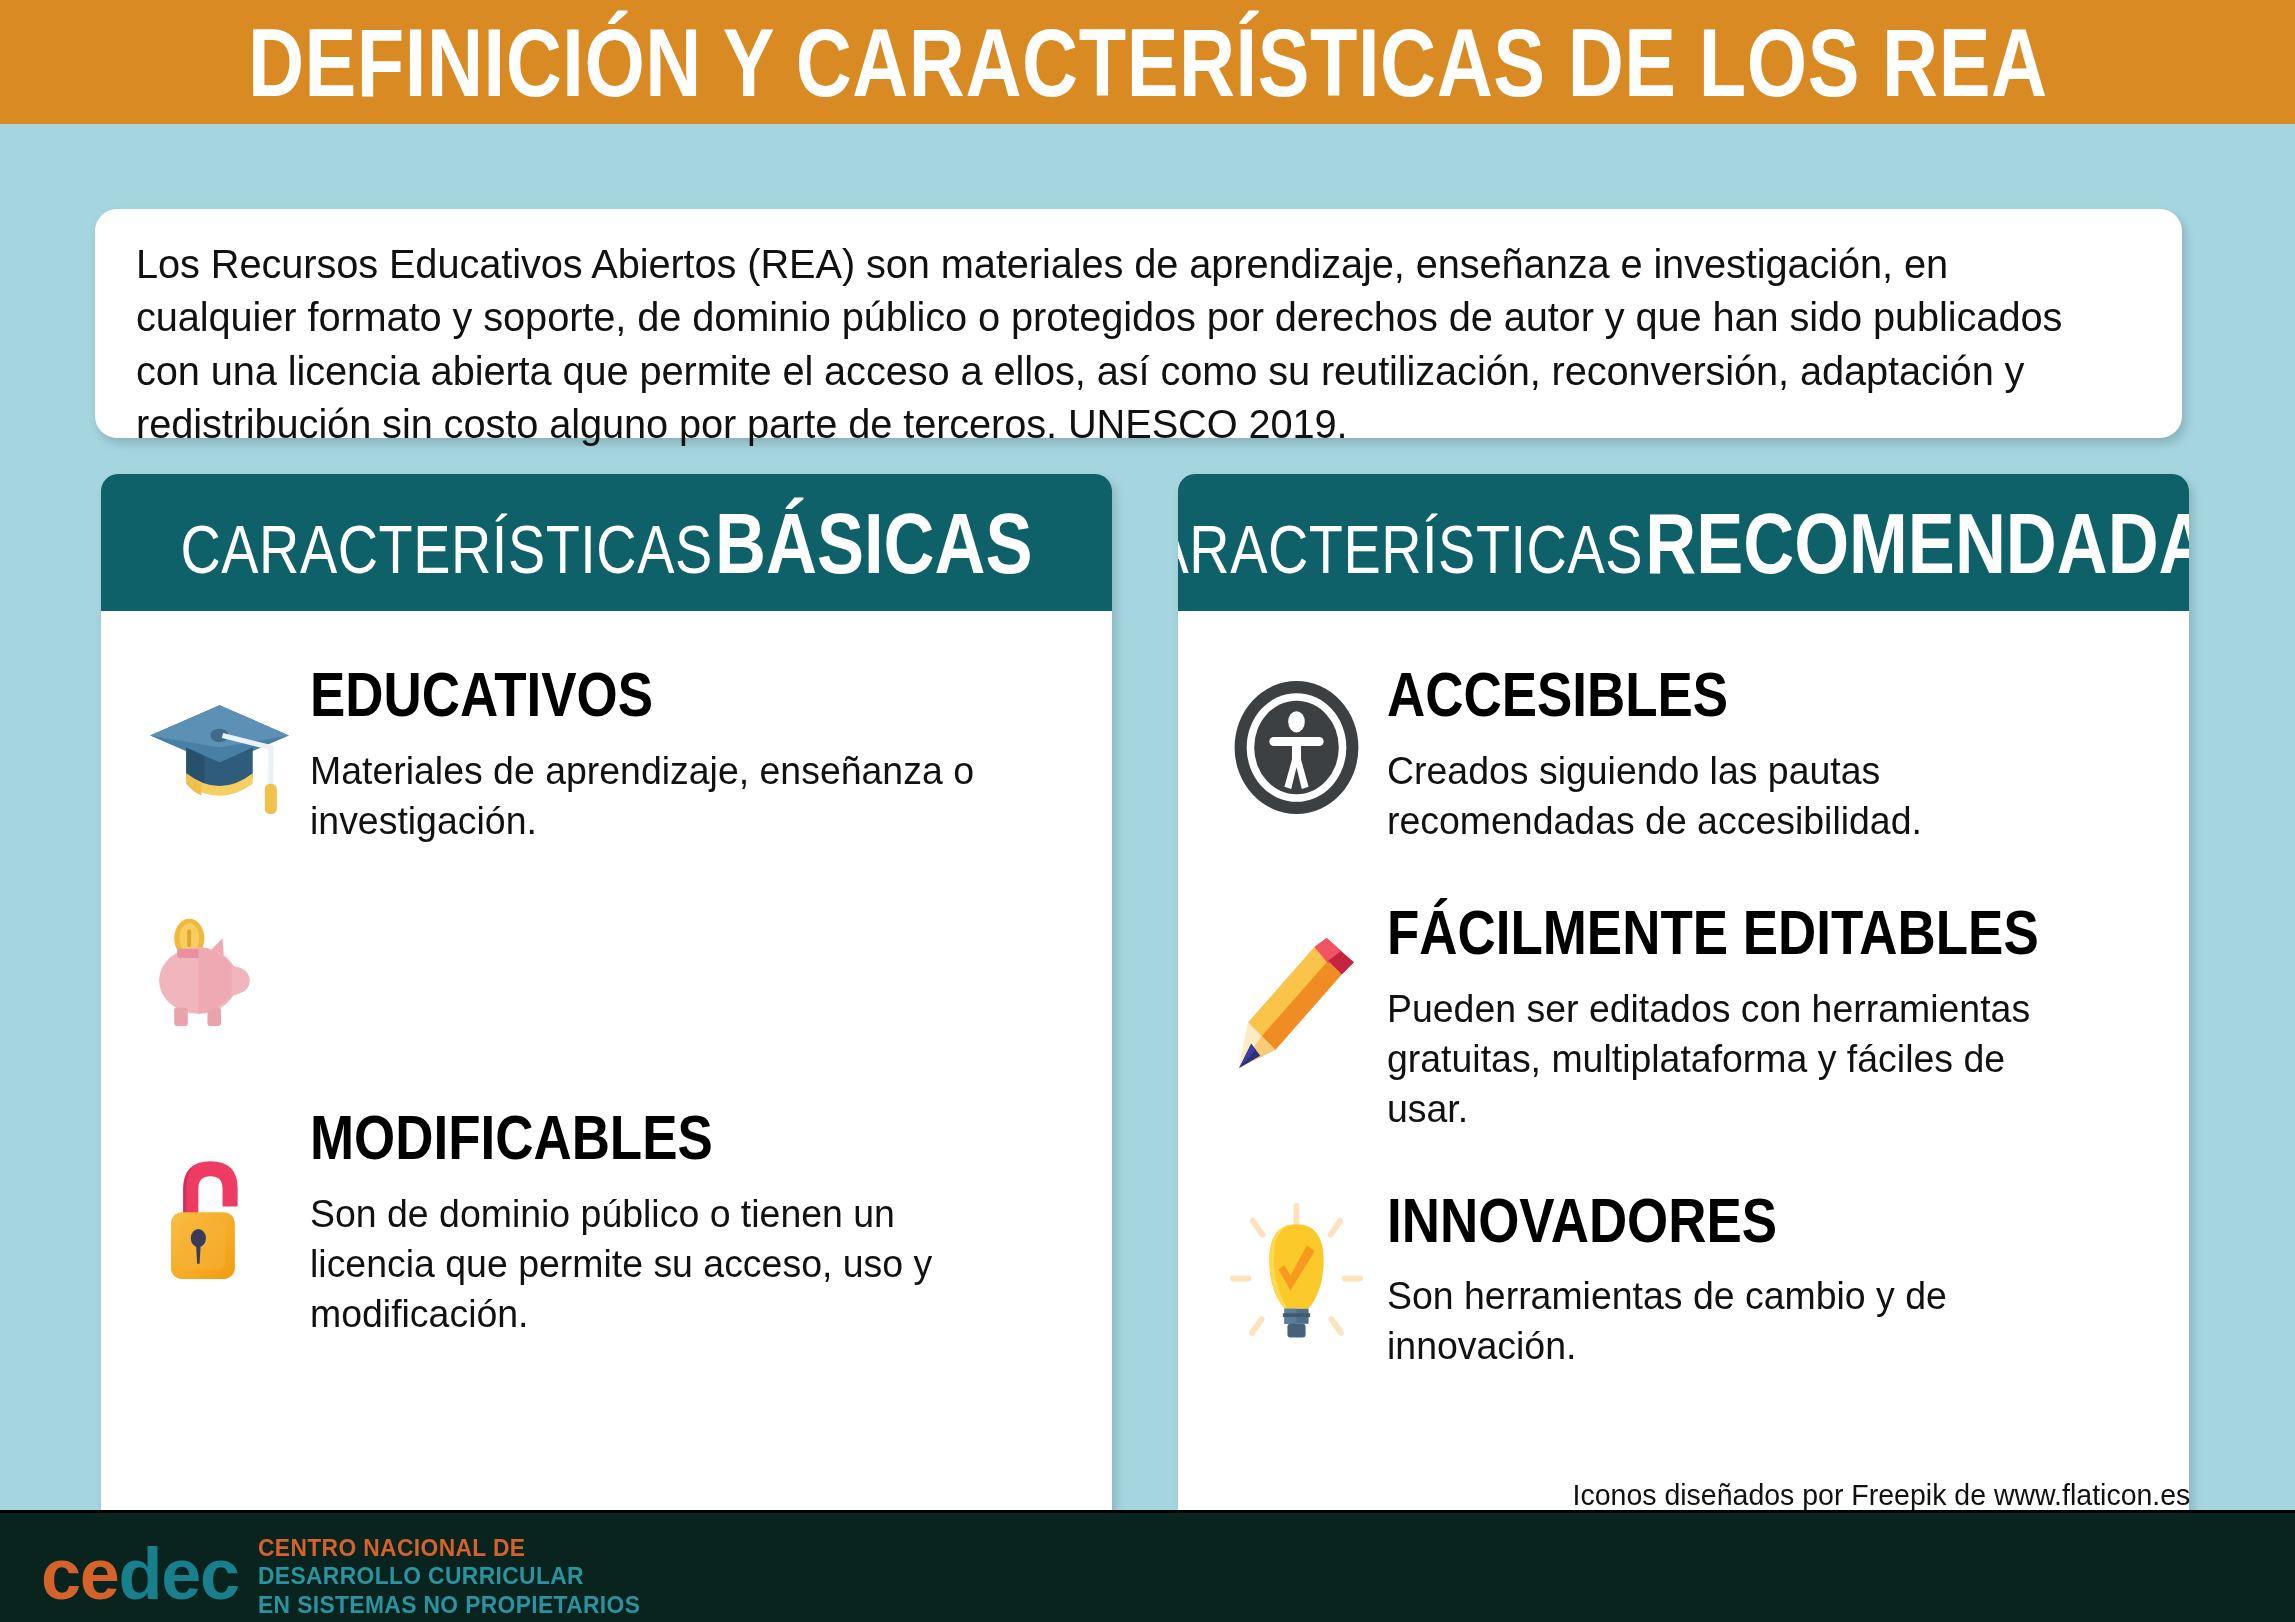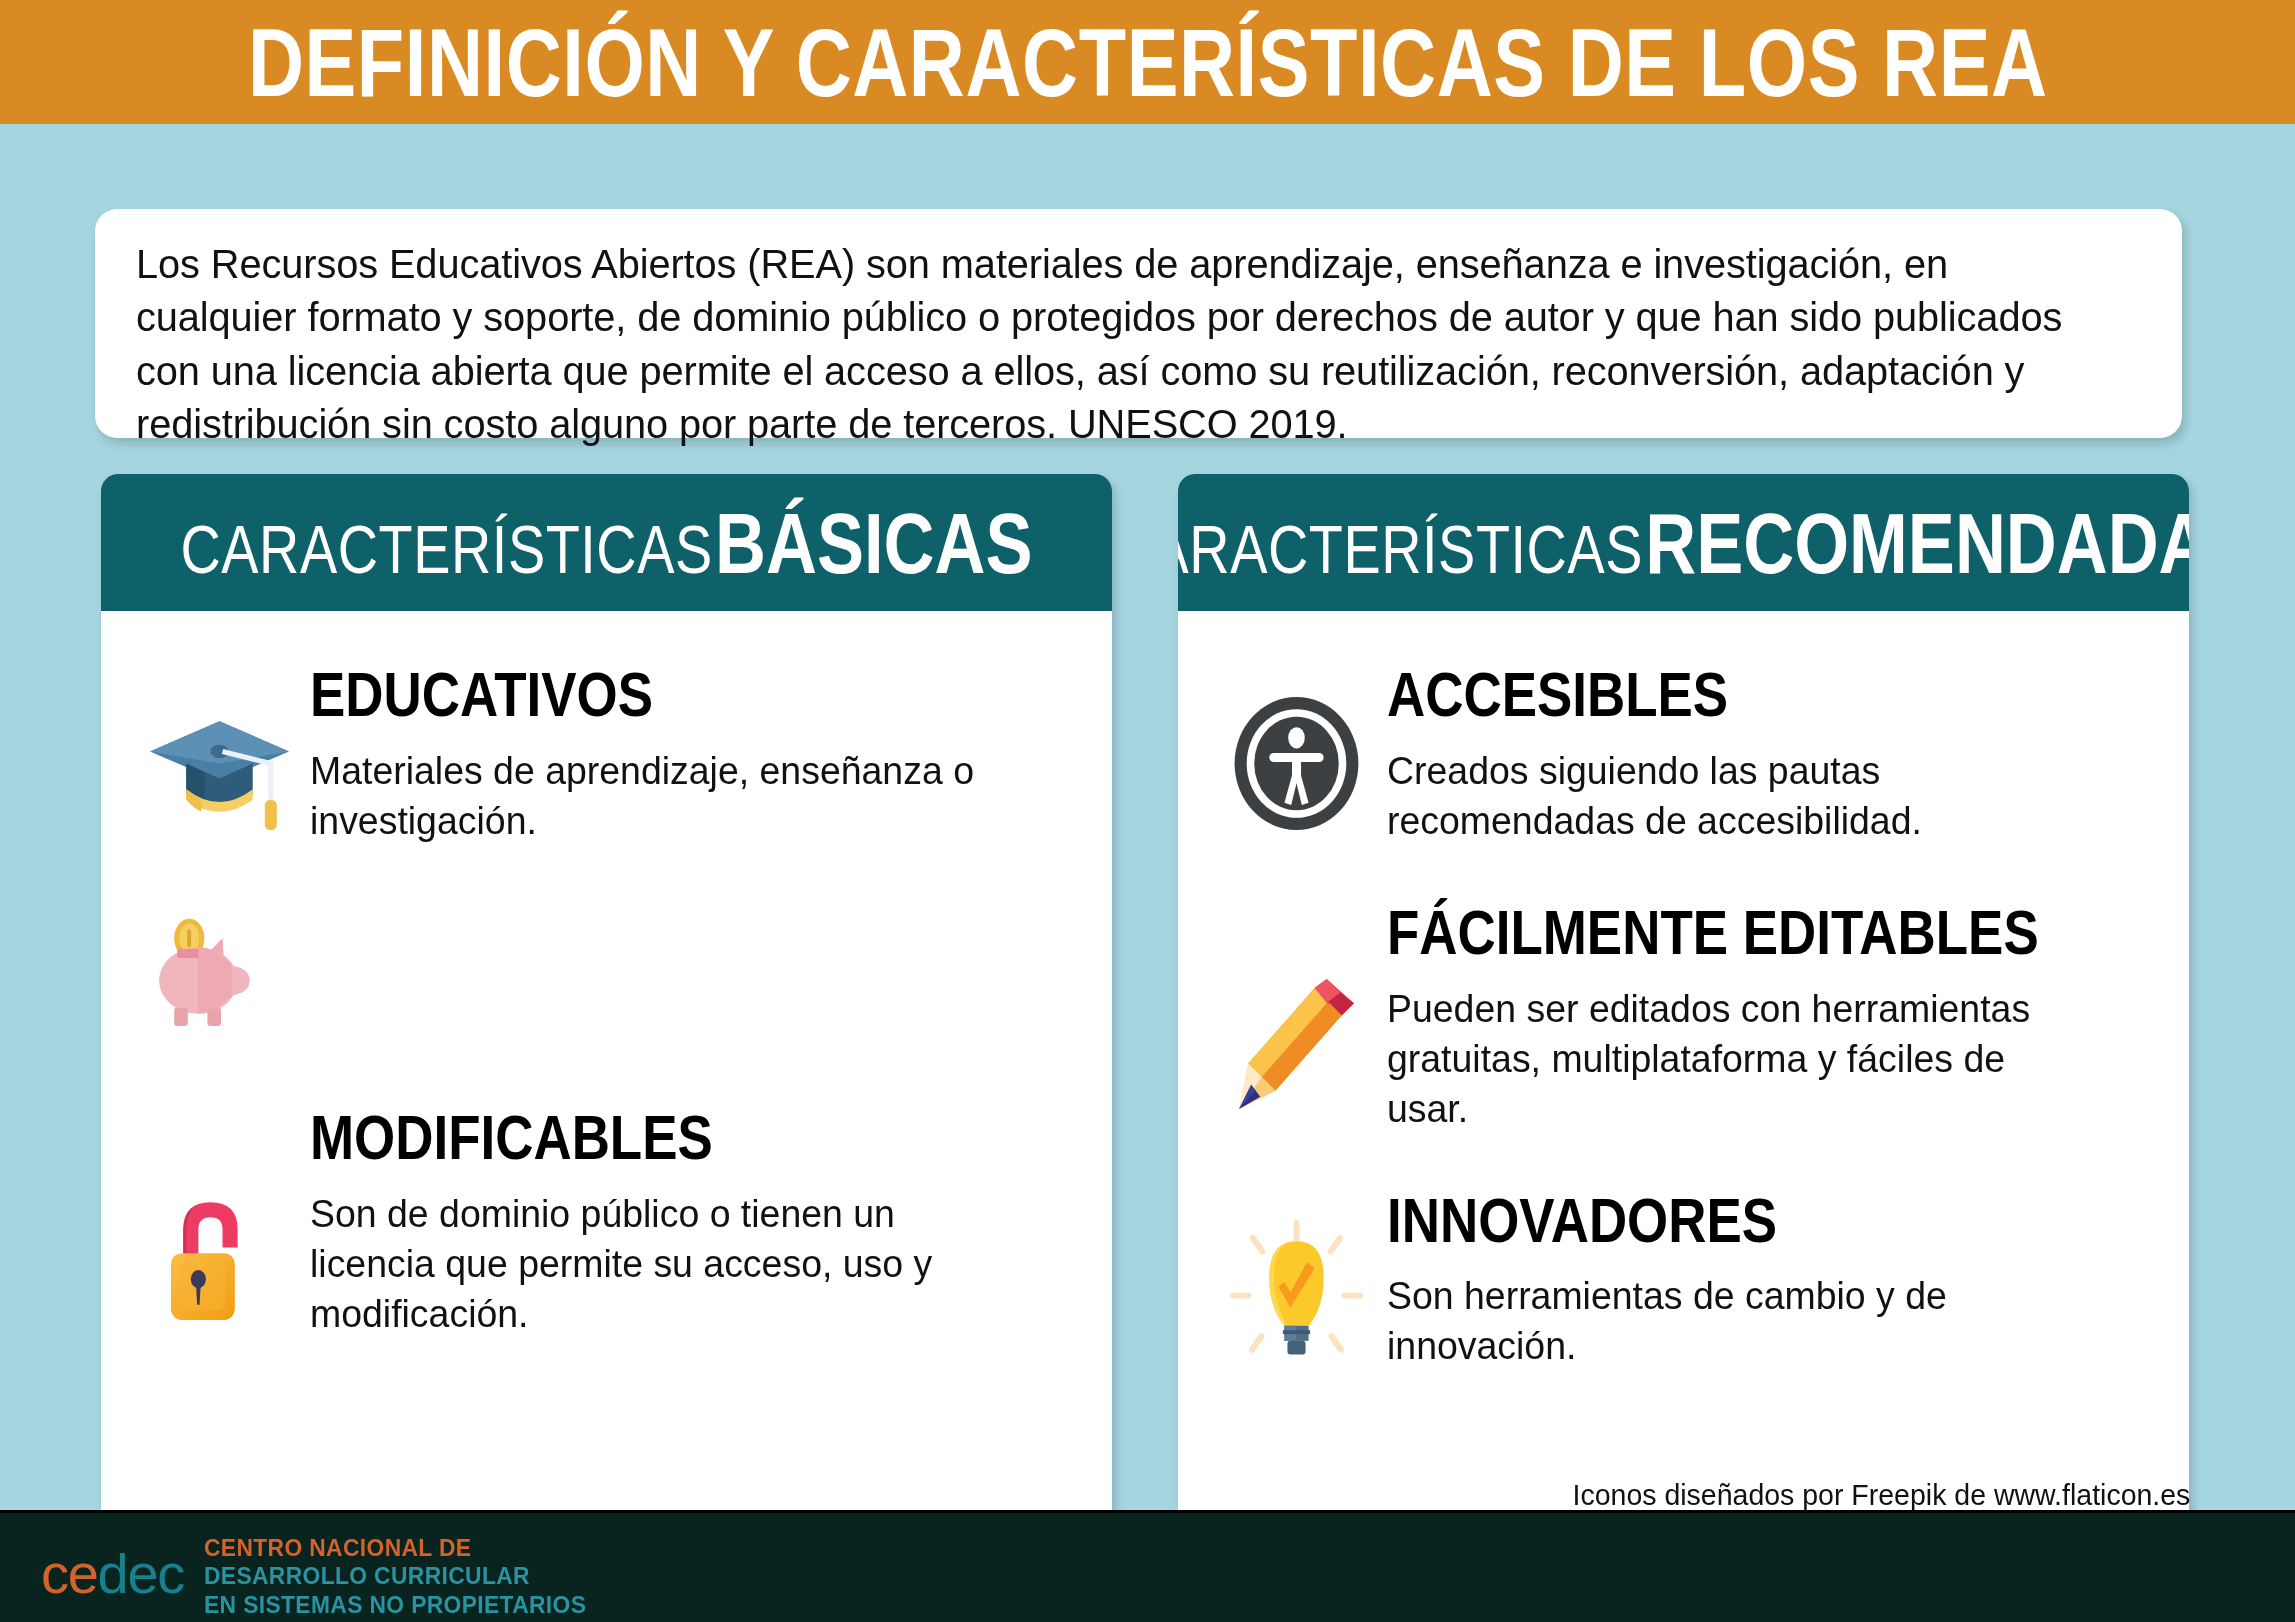--- a/index.html
+++ b/index.html
@@ -76,21 +76,21 @@
     font-family:"Liberation Sans Narrow","Liberation Sans",sans-serif;
     line-height:1;
   }
   .ph-thin { font-weight:400; font-size:68px; letter-spacing:0.7px; }
   .ph-bold { font-weight:700; font-size:86px; letter-spacing:0px; }
 
   .panel-body { padding:38px 36px 0 36px; }
 
   .feature {
     display:flex;
-    align-items:flex-end;
+    align-items:center;
     margin-bottom:41px;
   }
   .feature .fi {
     width:164px; min-width:164px; height:164px;
     display:flex; align-items:center; justify-content:center;
   }
   .feature .ftxt { padding-top:14.4px; padding-left:9.2px; }
   .ftitle {
     font-family:"Liberation Sans Narrow","Liberation Sans",sans-serif;
     font-weight:700;
@@ -126,21 +126,21 @@
     background:#09231F;
     border-top:3.3px solid #000;
     box-sizing:border-box;
   }
   .cedec {
     position:absolute; left:41px; top:17px;
     display:flex; align-items:center;
   }
   .cedec-word {
     font-family:"Liberation Sans Narrow","Liberation Sans",sans-serif;
-    font-weight:400; font-size:56px; line-height:1;
+    font-weight:700; font-size:72px; line-height:1;
     letter-spacing:-1.3px;
   }
   .cedec-word .c1 { color:#D4622A; }
   .cedec-word .c2 { color:#17808C; }
   .cedec-sub {
     margin-left:19.6px; padding-top:3.9px;
     font-family:"Liberation Sans Narrow","Liberation Sans",sans-serif;
     font-weight:700; font-size:24px; line-height:1.18;
     letter-spacing:0.4px;
     transform:scaleX(0.95); transform-origin:left top;

